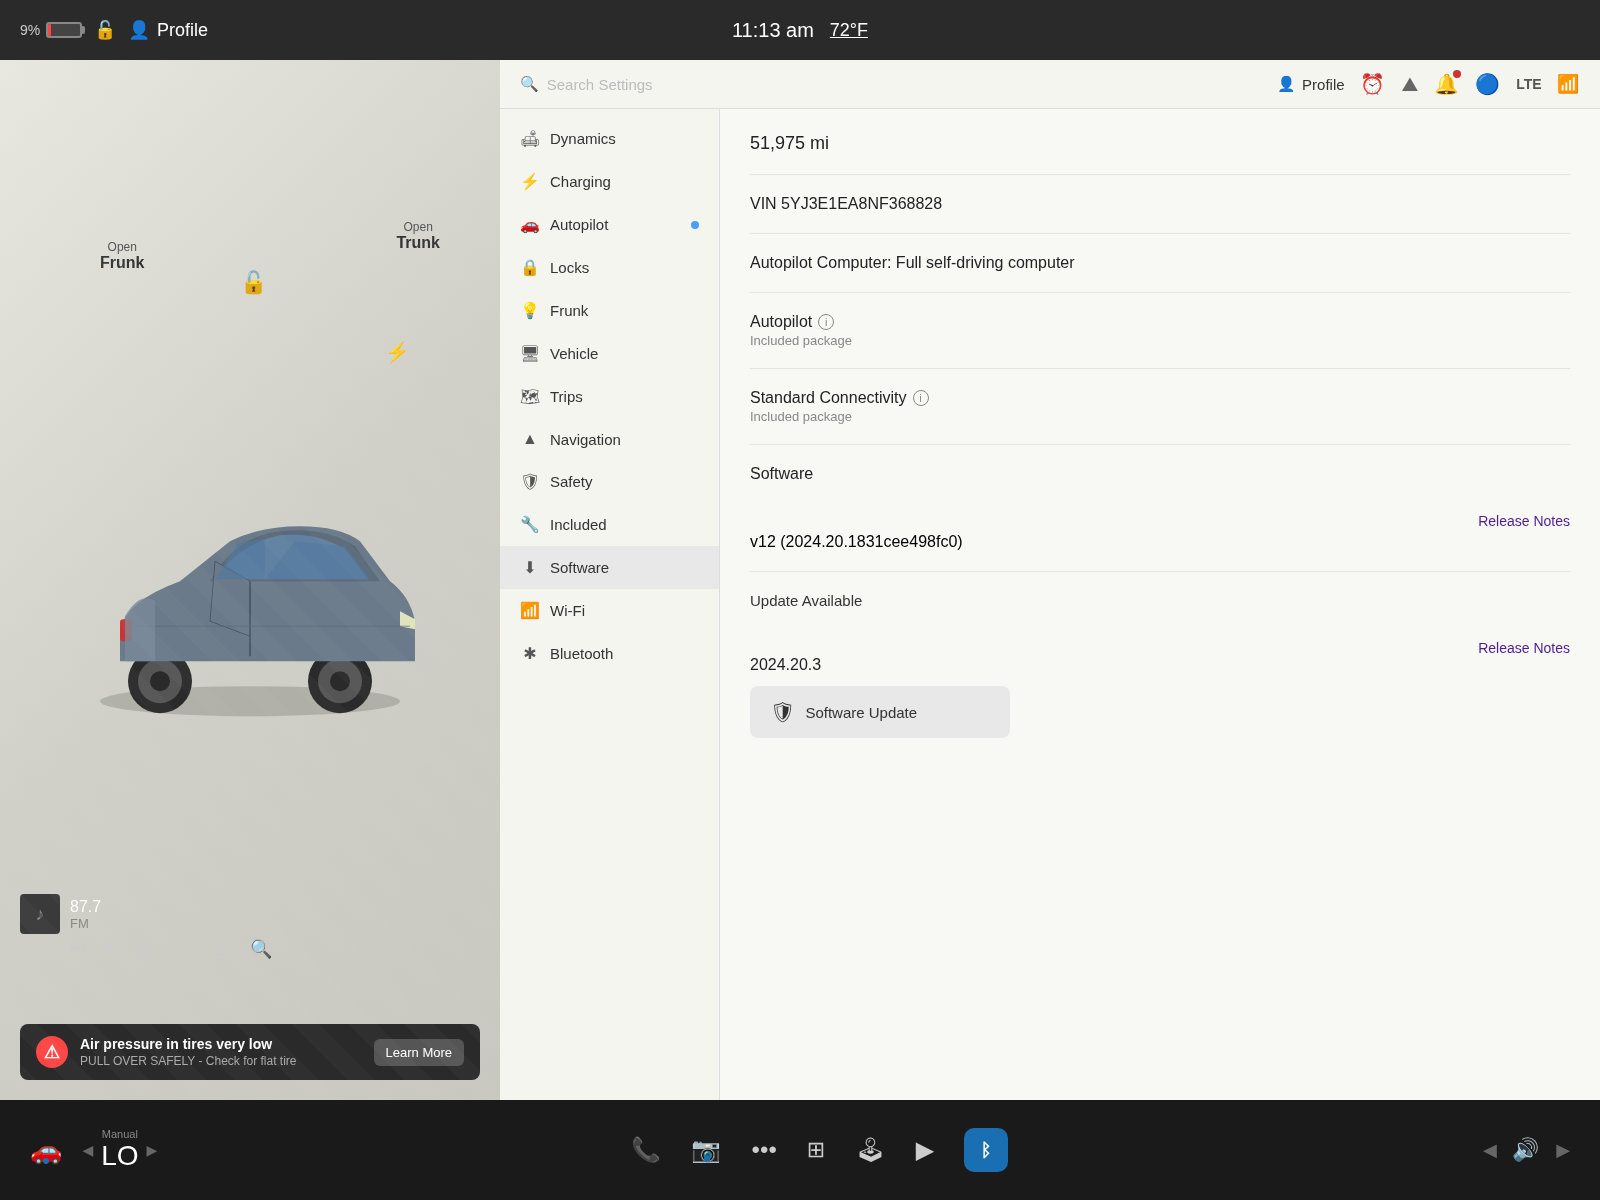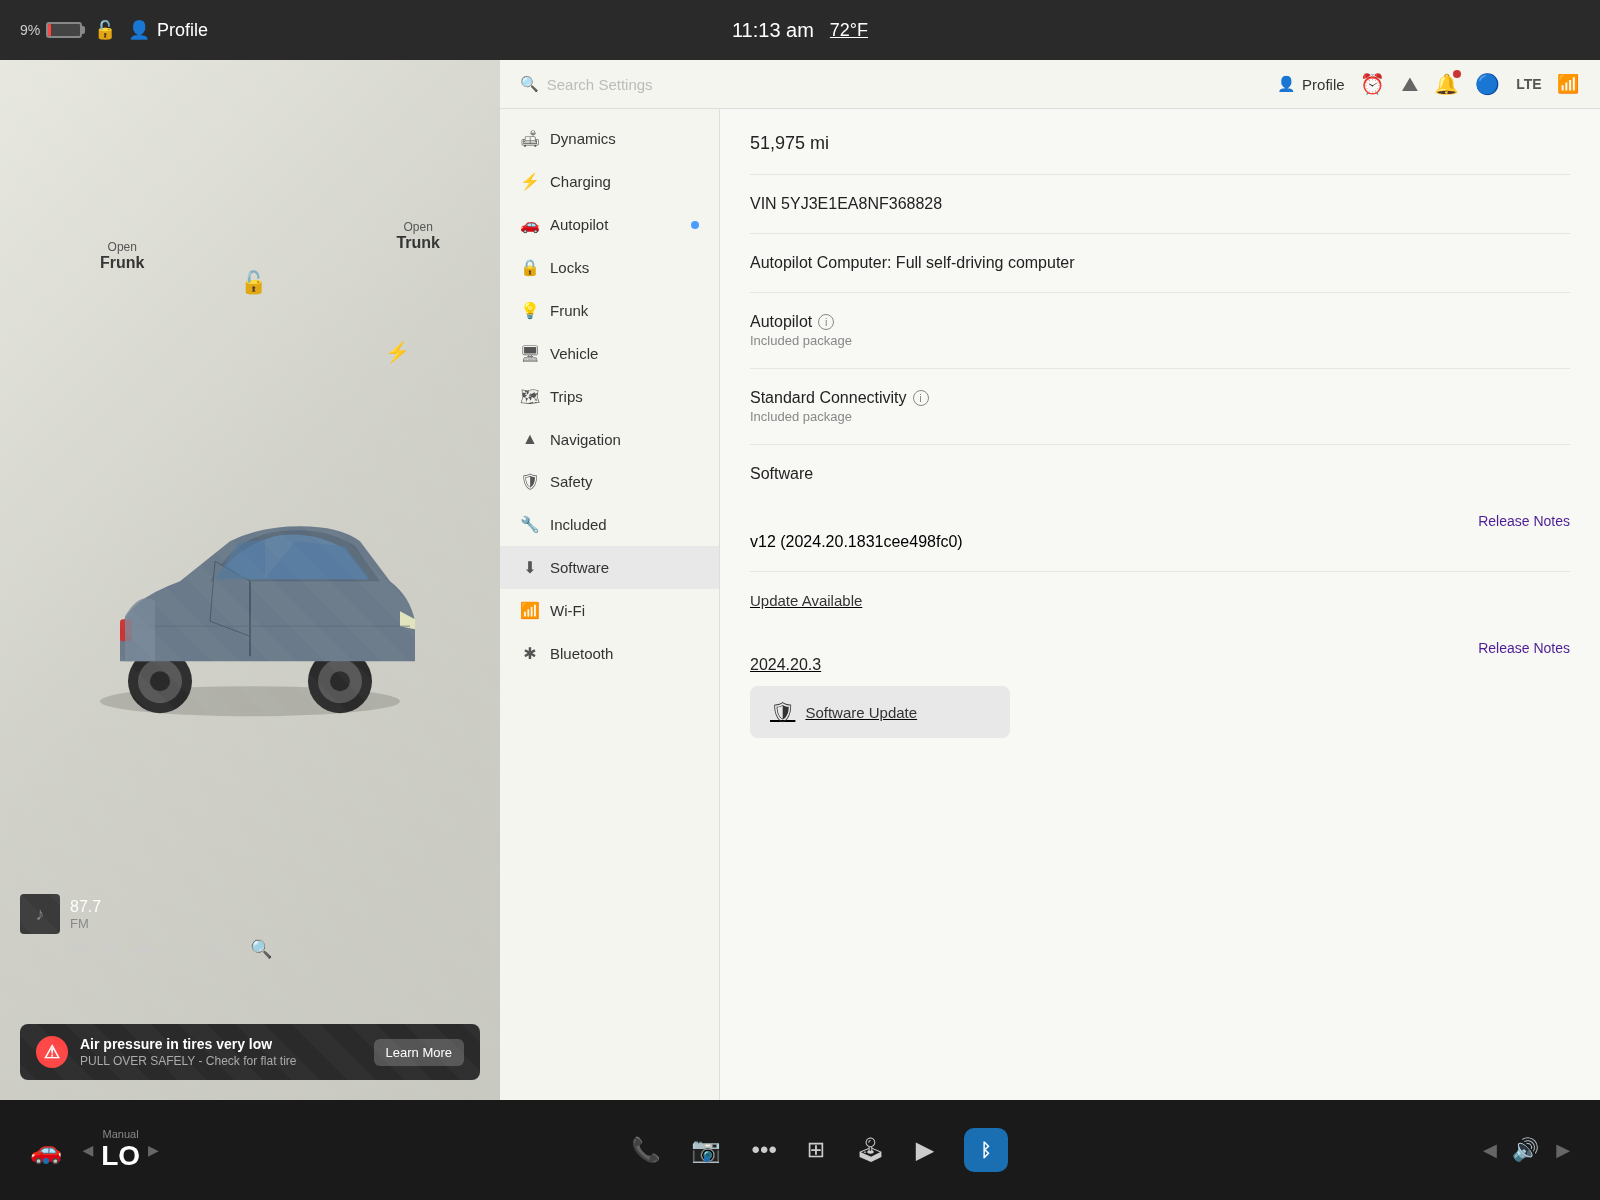--- a/index.html
+++ b/index.html
@@ -356,21 +356,20 @@
       background: #f8f8f5;
     }
 
     .detail-row {
       margin-bottom: 20px;
       padding-bottom: 20px;
       border-bottom: 1px solid #e5e5e5;
     }
     .detail-row:last-child {
       border-bottom: none;
-      text-decoration: underline;
     }
 
     .detail-label {
       color: #888;
       font-size: 13px;
       margin-bottom: 4px;
     }
     .detail-value {
       color: #222;
       font-size: 16px;
@@ -495,21 +494,21 @@
       flex-direction: column;
       align-items: center;
       color: #fff;
     }
     .gear-manual {
       font-size: 11px;
       color: #888;
     }
     .gear-letter {
       font-size: 28px;
-      font-weight: 700;
+      font-weight: 400;
       color: #fff;
     }
     .gear-nav {
       display: flex;
       align-items: center;
       gap: 8px;
     }
     .gear-arrow {
       color: #666;
       font-size: 14px;

